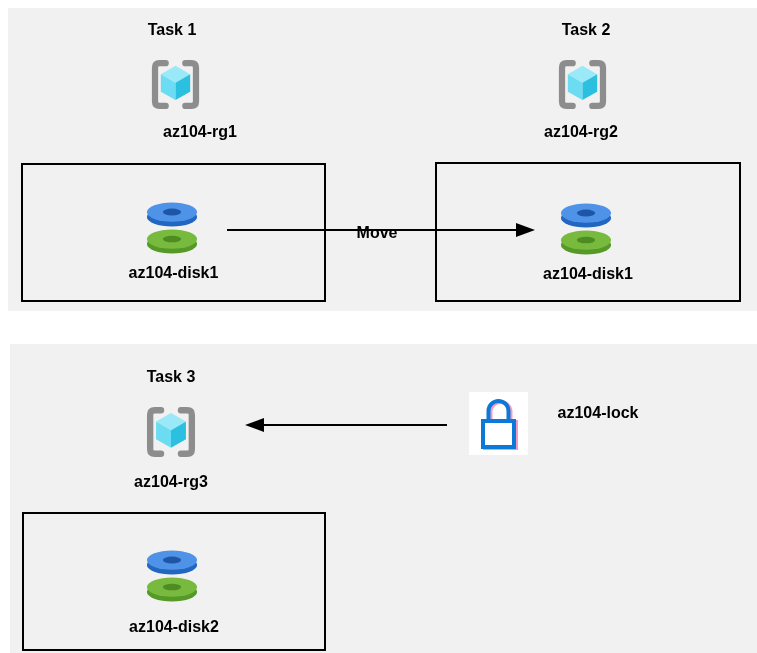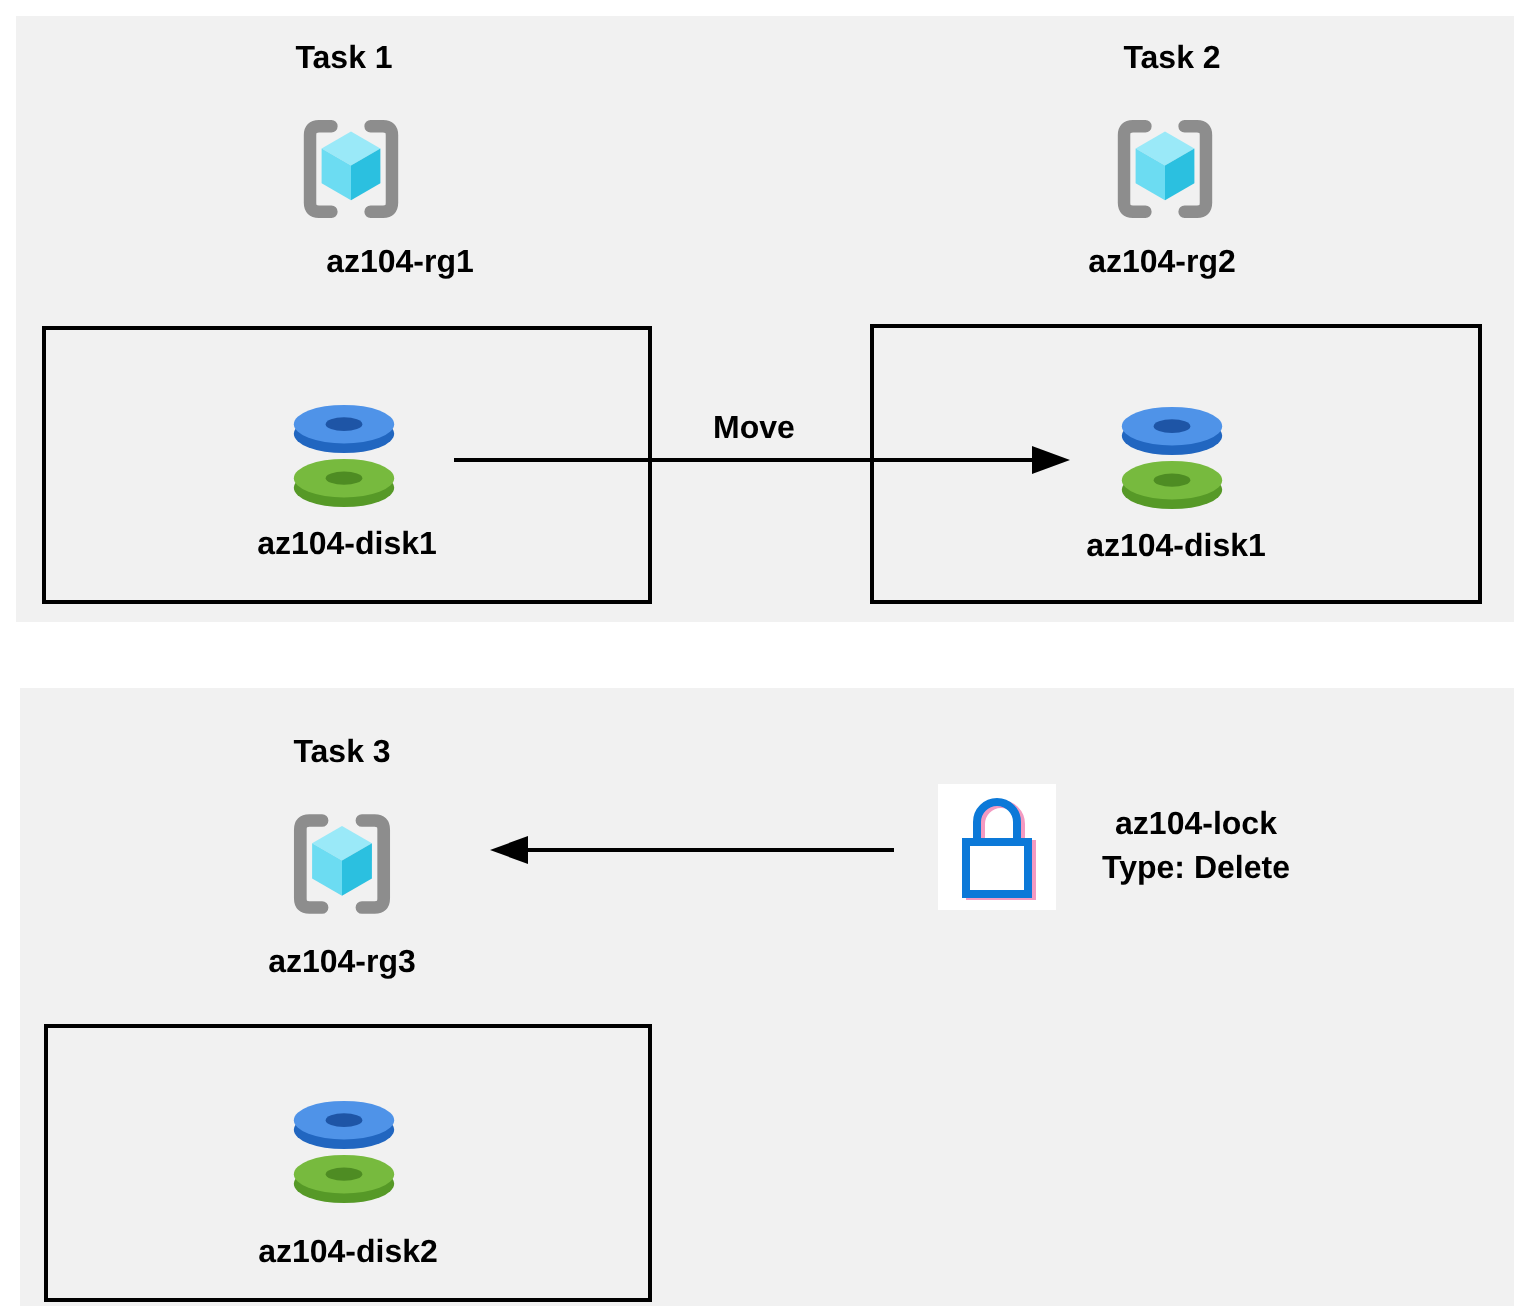--- a/index.html
+++ b/index.html
@@ -112,21 +112,21 @@
         <ellipse class="disk-green-top" cx="32" cy="39.5" rx="26" ry="10"></ellipse>
         <ellipse class="disk-green-hole" cx="32" cy="39.5" rx="9.5" ry="3.4"></ellipse>
         <ellipse class="disk-blue-side" cx="32" cy="16.5" rx="26" ry="10"></ellipse>
         <ellipse class="disk-blue-top" cx="32" cy="11.5" rx="26" ry="10"></ellipse>
         <ellipse class="disk-blue-hole" cx="32" cy="11.5" rx="9.5" ry="3.6"></ellipse>
       </svg>
       <div class="t" style="left:0;top:103px;width:100%;">az104-disk2</div>
     </div>
   </section>
 
-  <div class="t" style="left:337px;top:205px;width:80px;">Move</div>
+  <div class="t" style="left:337px;top:223px;width:80px;">Move</div>
   <svg class="abs" style="left:225px;top:219px;" width="312" height="22" viewBox="0 0 312 22">
     <line class="arrow-line" x1="2" y1="11" x2="293" y2="11"></line>
     <polygon class="arrow-head" points="291,4 310,11 291,18"></polygon>
   </svg>
 
   <svg class="abs" style="left:243px;top:414px;" width="206" height="22" viewBox="0 0 206 22">
     <polygon class="arrow-head" points="21,4 2,11 21,18"></polygon>
     <line class="arrow-line" x1="19" y1="11" x2="204" y2="11"></line>
   </svg>
 
@@ -135,16 +135,15 @@
       <g transform="translate(2,1)">
         <path class="lock-shackle-pink" d="M19.5,30 V19 A10,10 0 0 1 39.5,19 V30"></path>
         <rect class="lock-body-pink" x="14" y="29" width="31" height="26"></rect>
       </g>
       <path class="lock-shackle-blue" d="M19.5,30 V19 A10,10 0 0 1 39.5,19 V30"></path>
       <rect class="lock-body-blue" x="14" y="29" width="31" height="26"></rect>
     </svg>
   </div>
   <div class="abs" style="left:538px;top:402px;width:120px;">
     <div class="t" style="position:static;line-height:22px;text-align:center;">az104-lock</div>
-    <div class="t" style="position:static;line-height:22px;">Type: Delete</div>
   </div>
 
 </div>
 
 </body></html>

